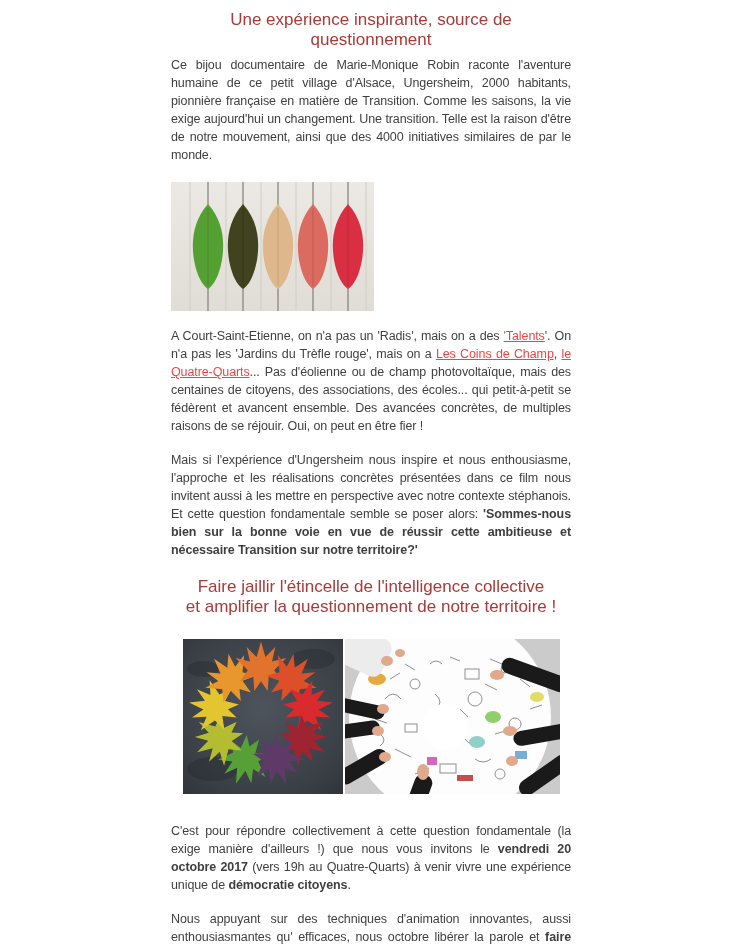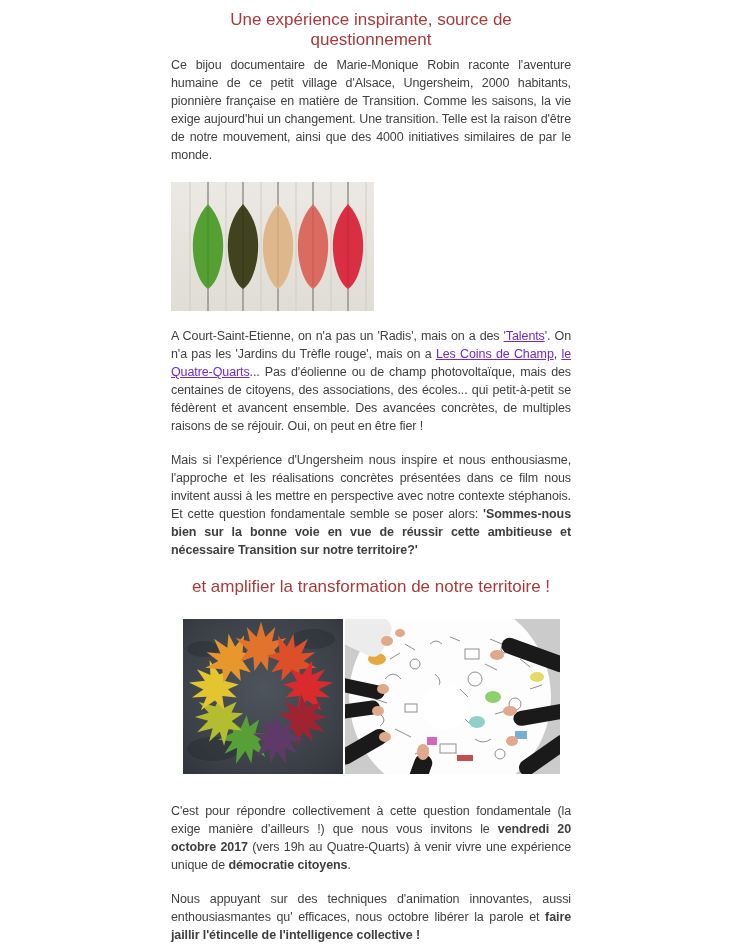--- a/index.html
+++ b/index.html
@@ -12,21 +12,21 @@
     color:#a93a3a;font-size:17px;font-weight:400;text-align:center;
     line-height:20px;margin:10px 0 6px 0;
   }
   .h-red2{margin:18px 0 22px 0;}
   .h-red span{display:block;}
   p.body{
     font-size:12.5px;line-height:18px;text-align:justify;
     letter-spacing:-0.1px;margin:0 0 16px 0;
   }
   p.first{}
-  .lnk{color:#6d28d9;text-decoration:underline;cursor:pointer;}
+  .lnk{color:#ef4444;text-decoration:underline;cursor:pointer;}
   .bold{font-weight:700;}
   figure{margin:0;text-align:center;}
   figure.single{margin:18px 0 16px 0;}
   figure.pair{
     display:flex;justify-content:center;gap:2px;margin:0 0 28px 0;
   }
   svg{display:block;}
 </style>
 </head>
 <body>
@@ -84,21 +84,22 @@
 
     <p class="body">
       <span>A Court-Saint-Etienne, on n'a pas un 'Radis', mais on a des </span><a class="lnk">'Talents</a><span>'. On n'a pas les 'Jardins du Trèfle rouge', mais on a </span><a class="lnk">Les Coins de Champ</a><span>, </span><a class="lnk">le Quatre-Quarts</a><span>... Pas d'éolienne ou de champ photovoltaïque, mais des centaines de citoyens, des associations, des écoles... qui petit-à-petit se fédèrent et avancent ensemble. Des avancées concrètes, de multiples raisons de se réjouir. Oui, on peut en être fier !</span>
     </p>
 
     <p class="body">
       <span>Mais si l'expérience d'Ungersheim nous inspire et nous enthousiasme, l'approche et les réalisations concrètes présentées dans ce film nous invitent aussi à les mettre en perspective avec notre contexte stéphanois. Et cette question fondamentale semble se poser alors: </span><span class="bold">'Sommes-nous bien sur la bonne voie en vue de réussir cette ambitieuse et nécessaire Transition sur notre territoire?'</span>
     </p>
 
     <h2 class="h-red h-red2">
-      <span>et amplifier la transformation de notre territoire !</span>
+      <span>Faire jaillir l'étincelle de l'intelligence collective</span>
+      <span>et amplifier la questionnement de notre territoire !</span>
     </h2>
 
     <figure class="pair">
 
       <svg width="160" height="155" viewBox="0 0 160 155" role="img">
         <defs>
           <radialGradient id="slate" cx="0.5" cy="0.45" r="0.8">
             <stop offset="0" stop-color="#4e545c"></stop>
             <stop offset="0.7" stop-color="#3a3f46"></stop>
             <stop offset="1" stop-color="#2c3036"></stop>

